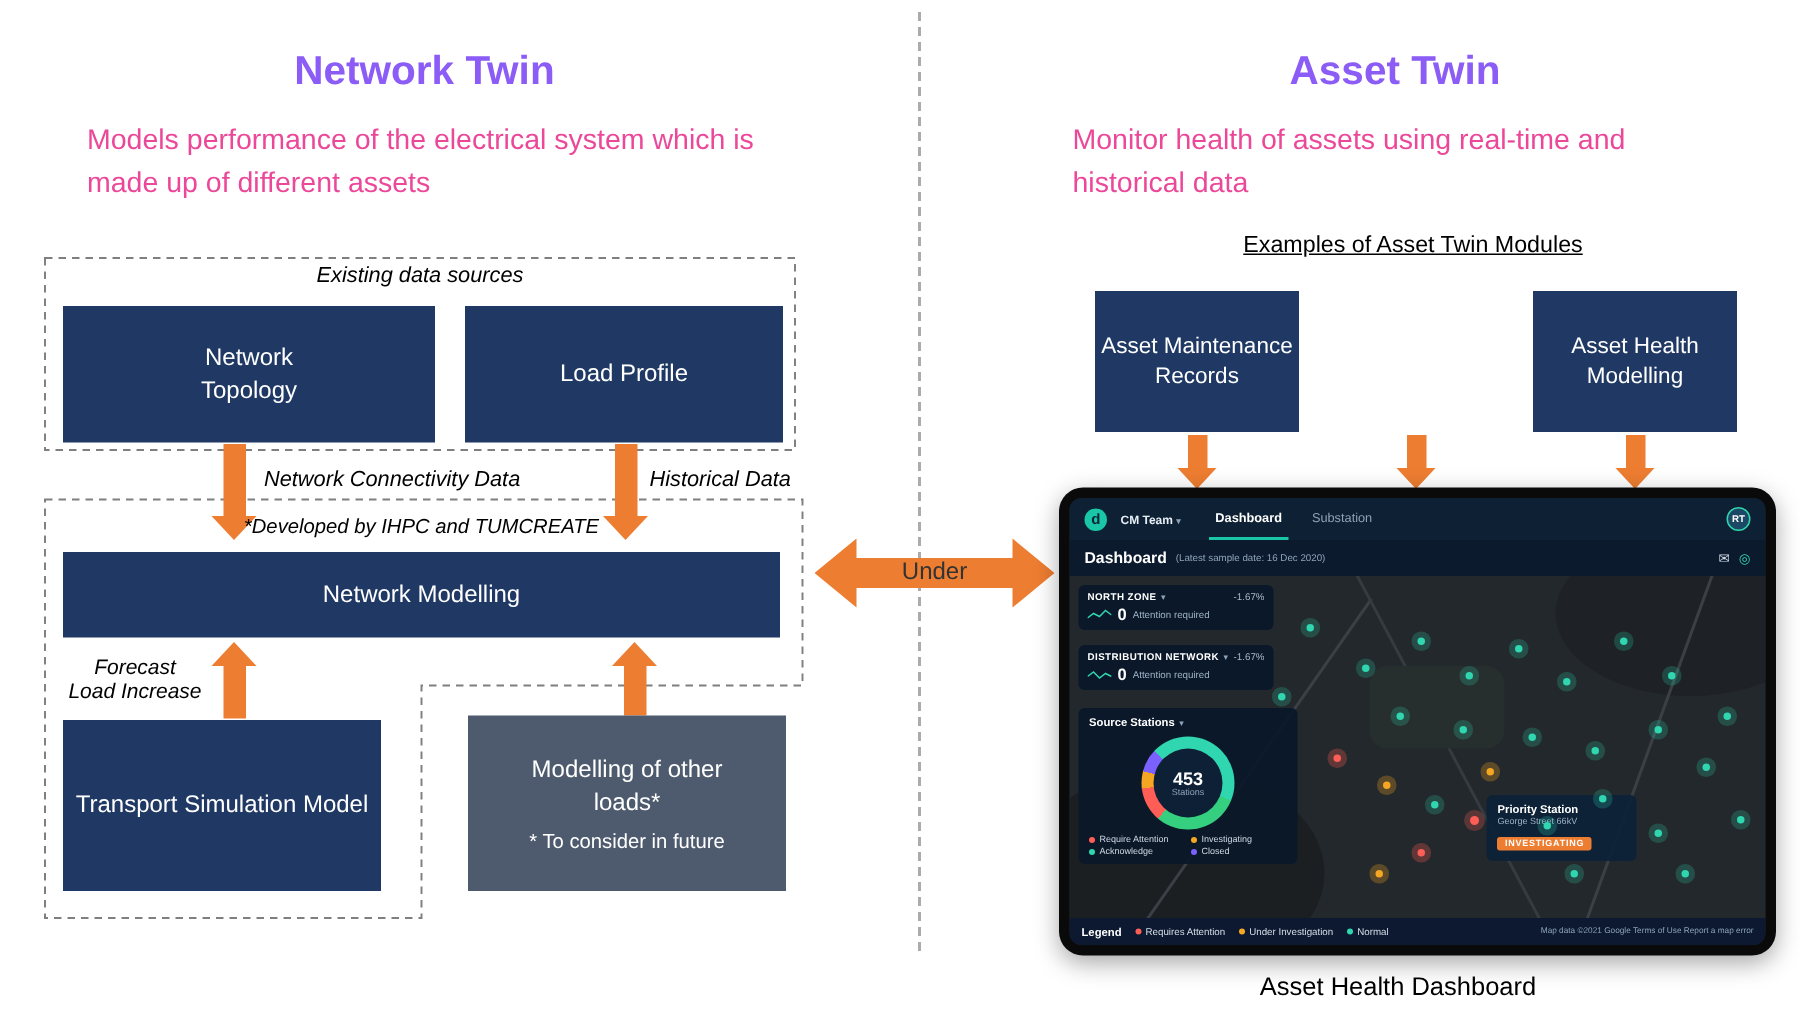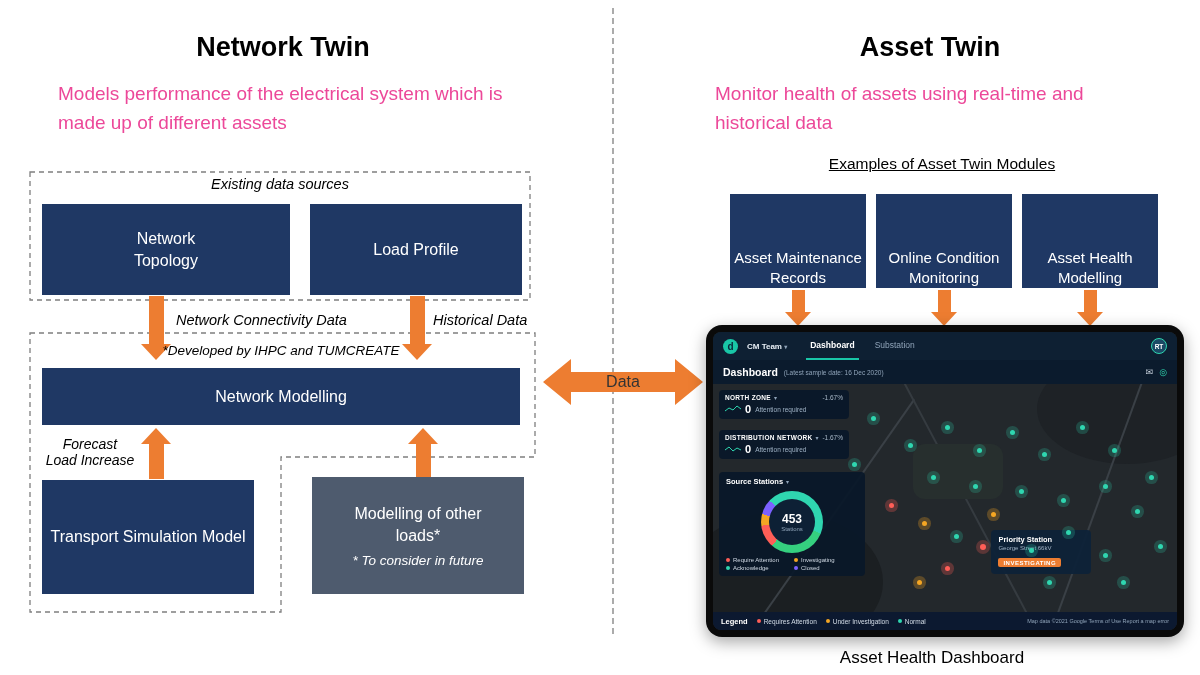--- a/index.html
+++ b/index.html
@@ -1,18 +1,18 @@
 <!DOCTYPE html>
 <html><head>
 <meta charset="utf-8">
 <style>
   * { margin:0; padding:0; box-sizing:border-box; }
   html,body { width:1200px; height:675px; background:#ffffff; font-family:"Liberation Sans", sans-serif; overflow:hidden; }
   .canvas { position:relative; width:1200px; height:675px; background:#fff; }
-  .title { position:absolute; font-size:27px; font-weight:bold; color:#000000; text-align:center; }
+  .title { position:absolute; font-size:27px; font-weight:bold; color:#8b5cf6; text-align:center; }
   .subtitle { position:absolute; font-size:19px; color:#ec4899; line-height:1.5; }
   .italic-label { position:absolute; font-size:14.5px; font-style:italic; color:#000; }
 
   .navy-box { position:absolute; background:#1f3864; color:#fff; display:flex; align-items:center; justify-content:center;
               text-align:center; font-size:16px; line-height:1.35; white-space:pre-line; }
   .slate-box { position:absolute; background:#4e5b6e; color:#fff; display:flex; flex-direction:column; align-items:center; justify-content:center;
                text-align:center; padding:0 24px; }
 
   
   .dashed-overlay { position:absolute; left:0; top:0; pointer-events:none; }
@@ -39,27 +39,27 @@
   .lbl-connectivity { left:176px; top:312px; }
   .lbl-historical   { left:433px; top:312px; }
   .lbl-developed { left:42px; top:343px; width:478px; text-align:center; font-size:13.5px; }
   .box-modelling { left:42px; top:368px; width:478px; height:57px; }
   .arr-up-left  { left:141px; top:428px; height:51px; }
   .arr-up-right { left:408px; top:428px; height:49px; }
   .lbl-forecast { left:42px; top:436px; width:96px; text-align:center; white-space:pre-line; font-size:14px; }
   .box-transport { left:42px; top:480px; width:212px; height:114px; }
   .box-otherloads { left:312px; top:477px; width:212px; height:117px; }
   .box-otherloads .main-text { font-size:16px; line-height:1.35; }
-  .box-otherloads .note-text { font-size:13.5px; margin-top:6px;font-style:italic; }
+  .box-otherloads .note-text { font-size:13.5px; margin-top:6px; }
 
   
   .right-title { left:652px; top:32px; width:556px; }
   .right-sub   { left:715px; top:80px; width:420px; }
   .lbl-examples { position:absolute; left:712px; top:155px; width:460px; text-align:center; font-size:15.5px; color:#000; text-decoration:underline; }
-  .module-box { position:absolute; top:194px; width:136px; height:94px; font-size:15px;align-items:flex-end; }
+  .module-box { position:absolute; top:194px; width:136px; height:94px; font-size:15px; }
   .mod-1 { left:730px; } .mod-2 { left:876px; } .mod-3 { left:1022px; }
   .arr-mod { top:290px; height:36px; }
   .arr-mod .head { border-left-width:13px; border-right-width:13px; border-top-width:14px; }
   .arr-mod .shaft { width:13px; }
   .arr-m1 { left:785px; } .arr-m2 { left:931px; } .arr-m3 { left:1077px; }
   .dash-caption { position:absolute; left:652px; top:648px; width:560px; text-align:center; font-size:17px; color:#000; }
 
   
   .dashboard-frame { position:absolute; left:706px; top:325px; width:478px; height:312px; background:#0a0a0a; border-radius:16px; padding:7px;
                      box-shadow:0 5px 16px rgba(0,0,0,0.35); }
@@ -187,32 +187,29 @@
 
   <div class="slate-box box-otherloads">
     <span class="main-text">Modelling of other loads*</span>
     <span class="note-text">* To consider in future</span>
   </div>
 
   <div class="double-arrow">
     <svg width="160" height="58">
       <polygon points="0,29 28,6 28,19 132,19 132,6 160,29 132,52 132,39 28,39 28,52" fill="#ED7D31"></polygon>
     </svg>
-    <span class="data-text">Data</span>
+    <span class="data-text">Under</span>
   </div>
 
   <h1 class="title right-title">Asset Twin</h1>
   <p class="subtitle right-sub">Monitor health of assets using real-time and historical data</p>
   <div class="lbl-examples">Examples of Asset Twin Modules</div>
 
   <div class="navy-box module-box mod-1">
     <span>Asset Maintenance Records</span>
-  </div>
-  <div class="navy-box module-box mod-2">
-    <span>Online Condition Monitoring</span>
   </div>
   <div class="navy-box module-box mod-3">
     <span>Asset Health Modelling</span>
   </div>
 
   <div class="arrow-down arr-mod arr-m1">
     <div class="shaft"></div>
     <div class="head"></div>
   </div>
   <div class="arrow-down arr-mod arr-m2">

